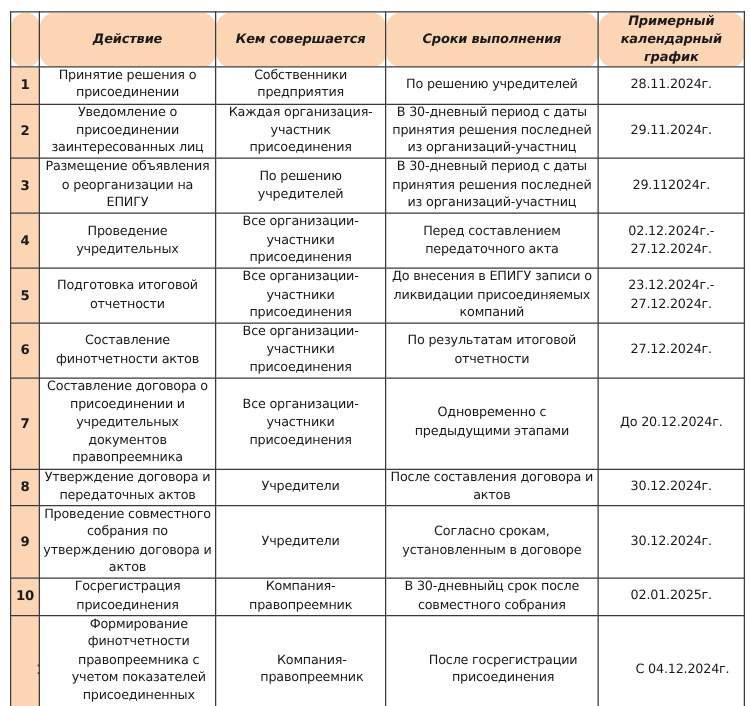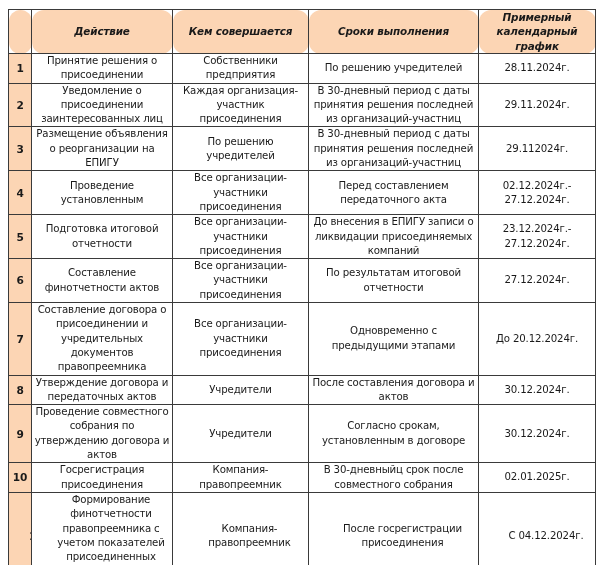--- a/index.html
+++ b/index.html
@@ -102,21 +102,21 @@
     </tr>
     <tr class="r3">
       <td class="num">3</td>
       <td>Размещение объявления о реорганизации на ЕПИГУ</td>
       <td>По решению учредителей</td>
       <td>В 30-дневный период с даты принятия решения последней из организаций-участниц</td>
       <td class="ml">29.112024г.</td>
     </tr>
     <tr class="r4">
       <td class="num">4</td>
-      <td>Проведение установленным</td>
+      <td>Проведение учредительных</td>
       <td>Все организации-участники присоединения</td>
       <td>Перед составлением передаточного акта</td>
       <td class="ml">02.12.2024г.-
 27.12.2024г.</td>
     </tr>
     <tr class="r5">
       <td class="num">5</td>
       <td>Подготовка итоговой отчетности</td>
       <td>Все организации-участники присоединения</td>
       <td>До внесения в ЕПИГУ записи о ликвидации присоединяемых компаний</td>

